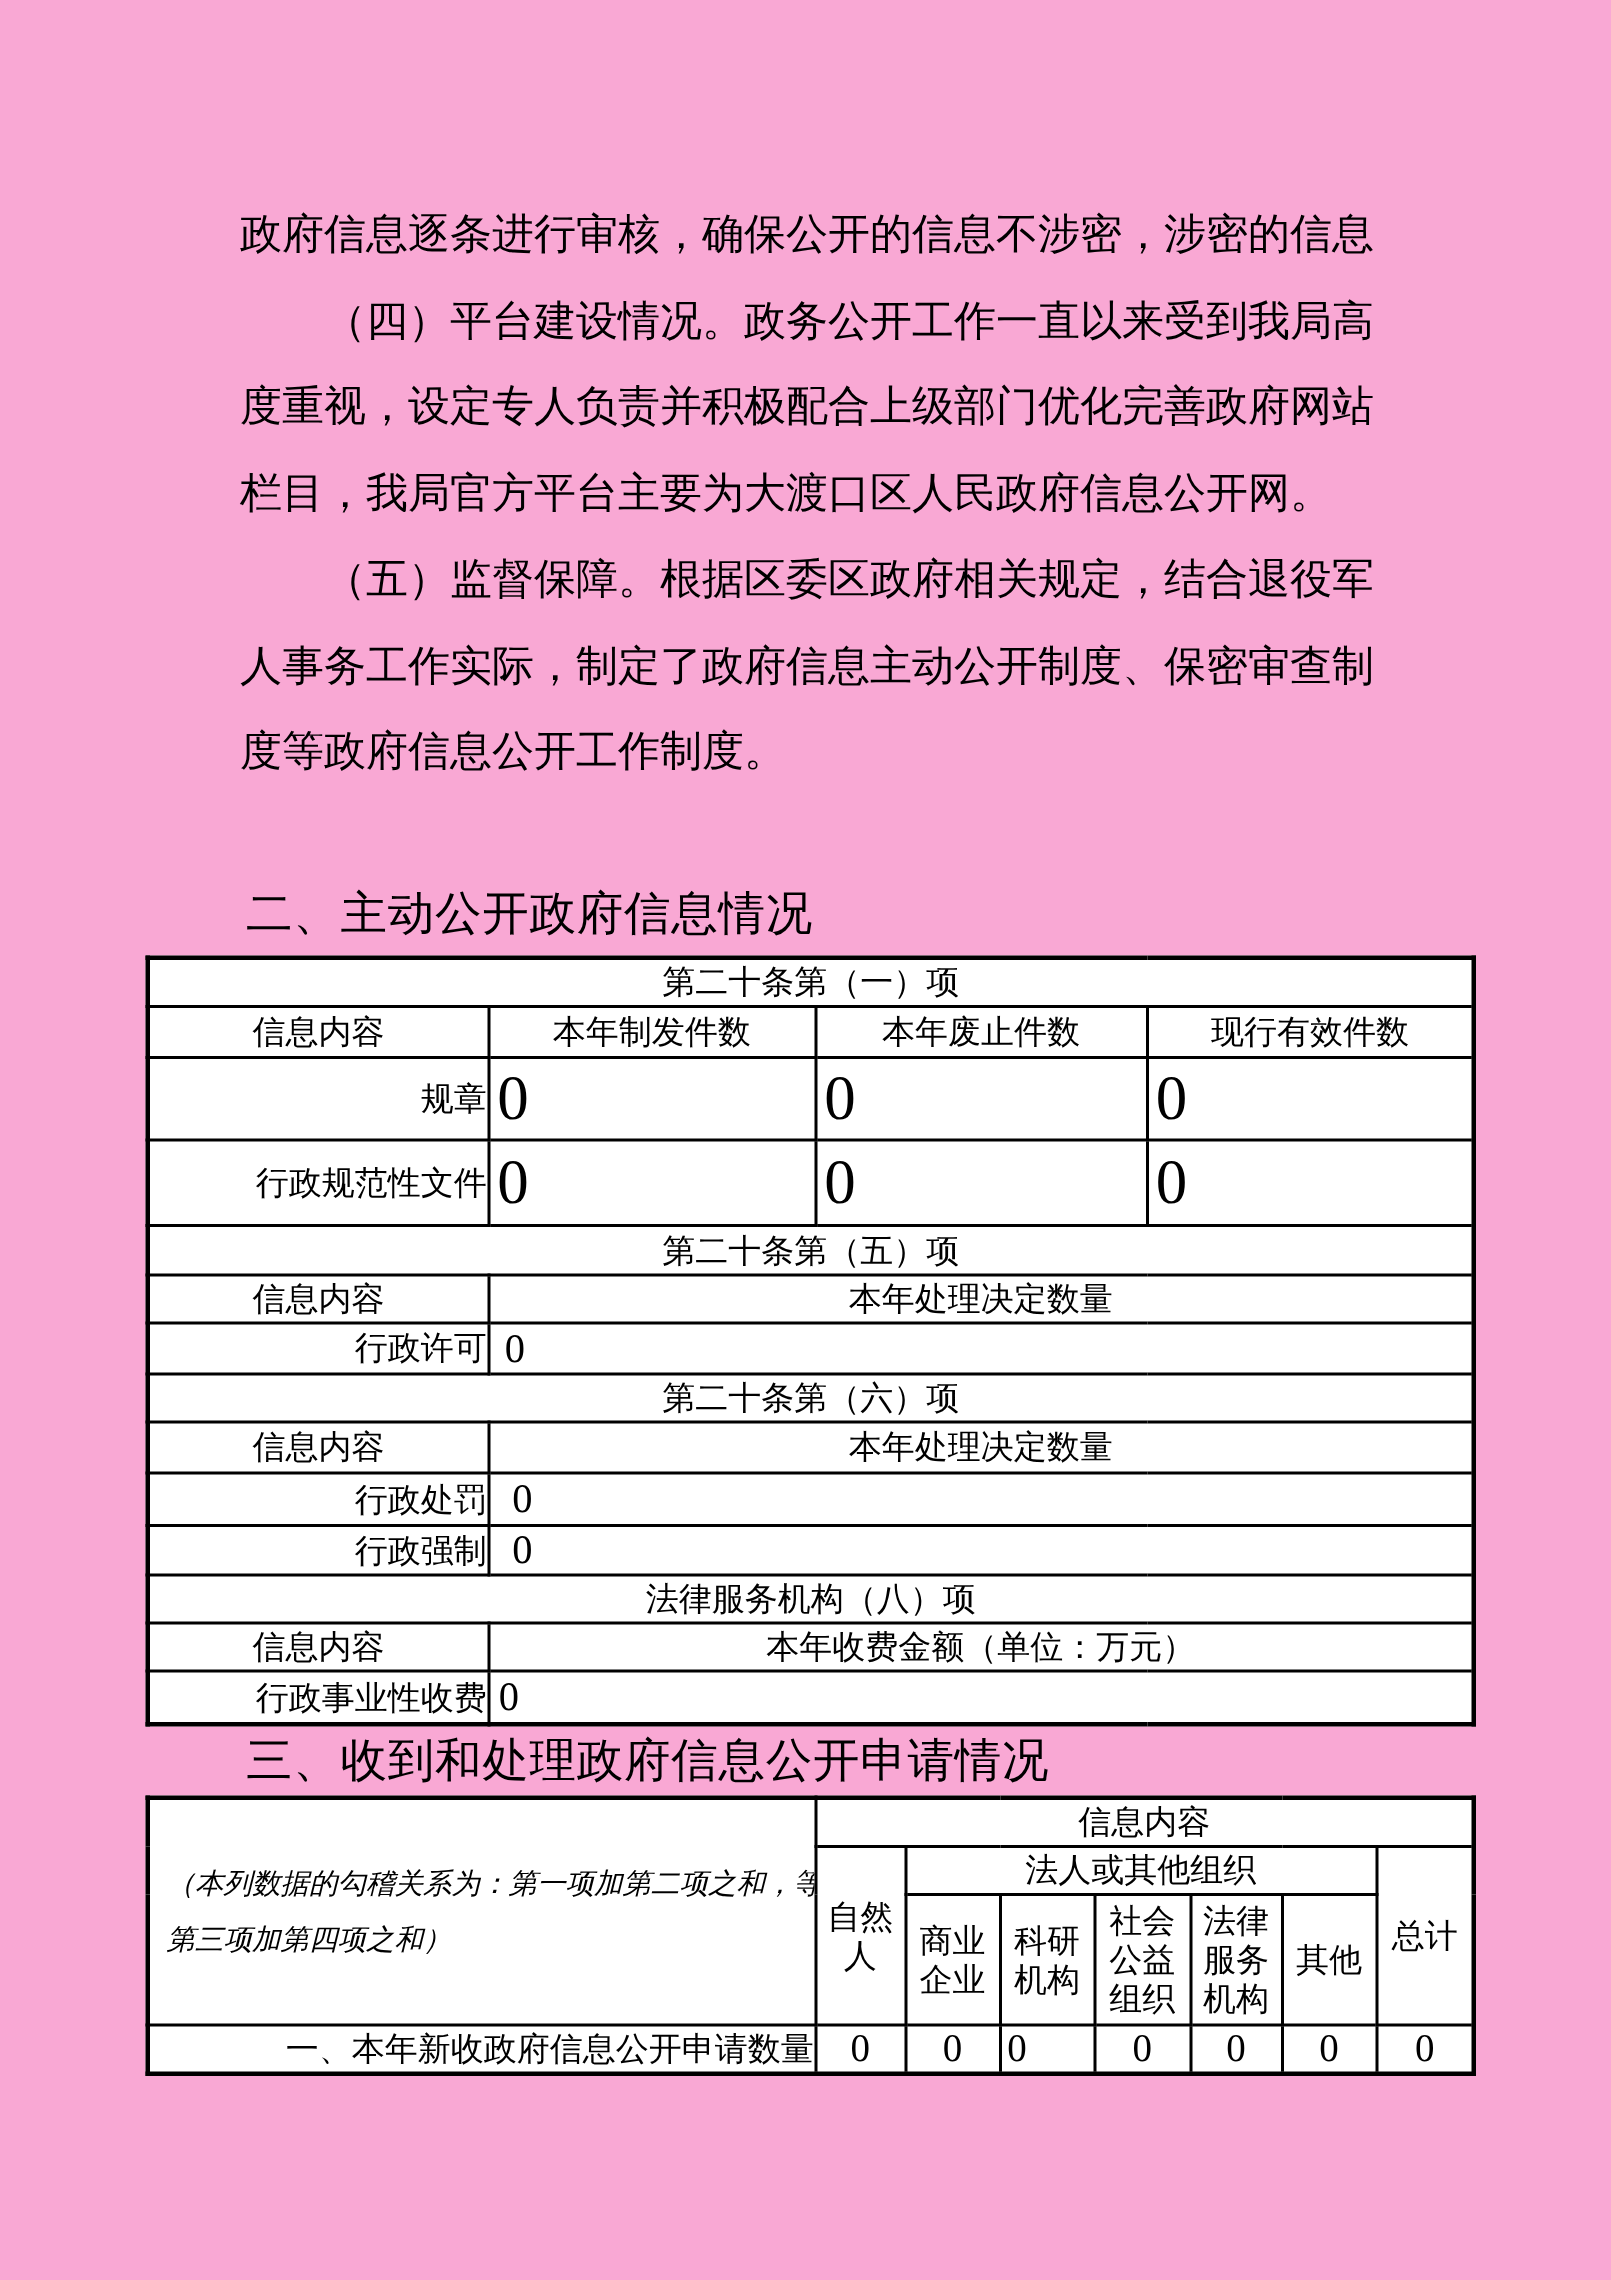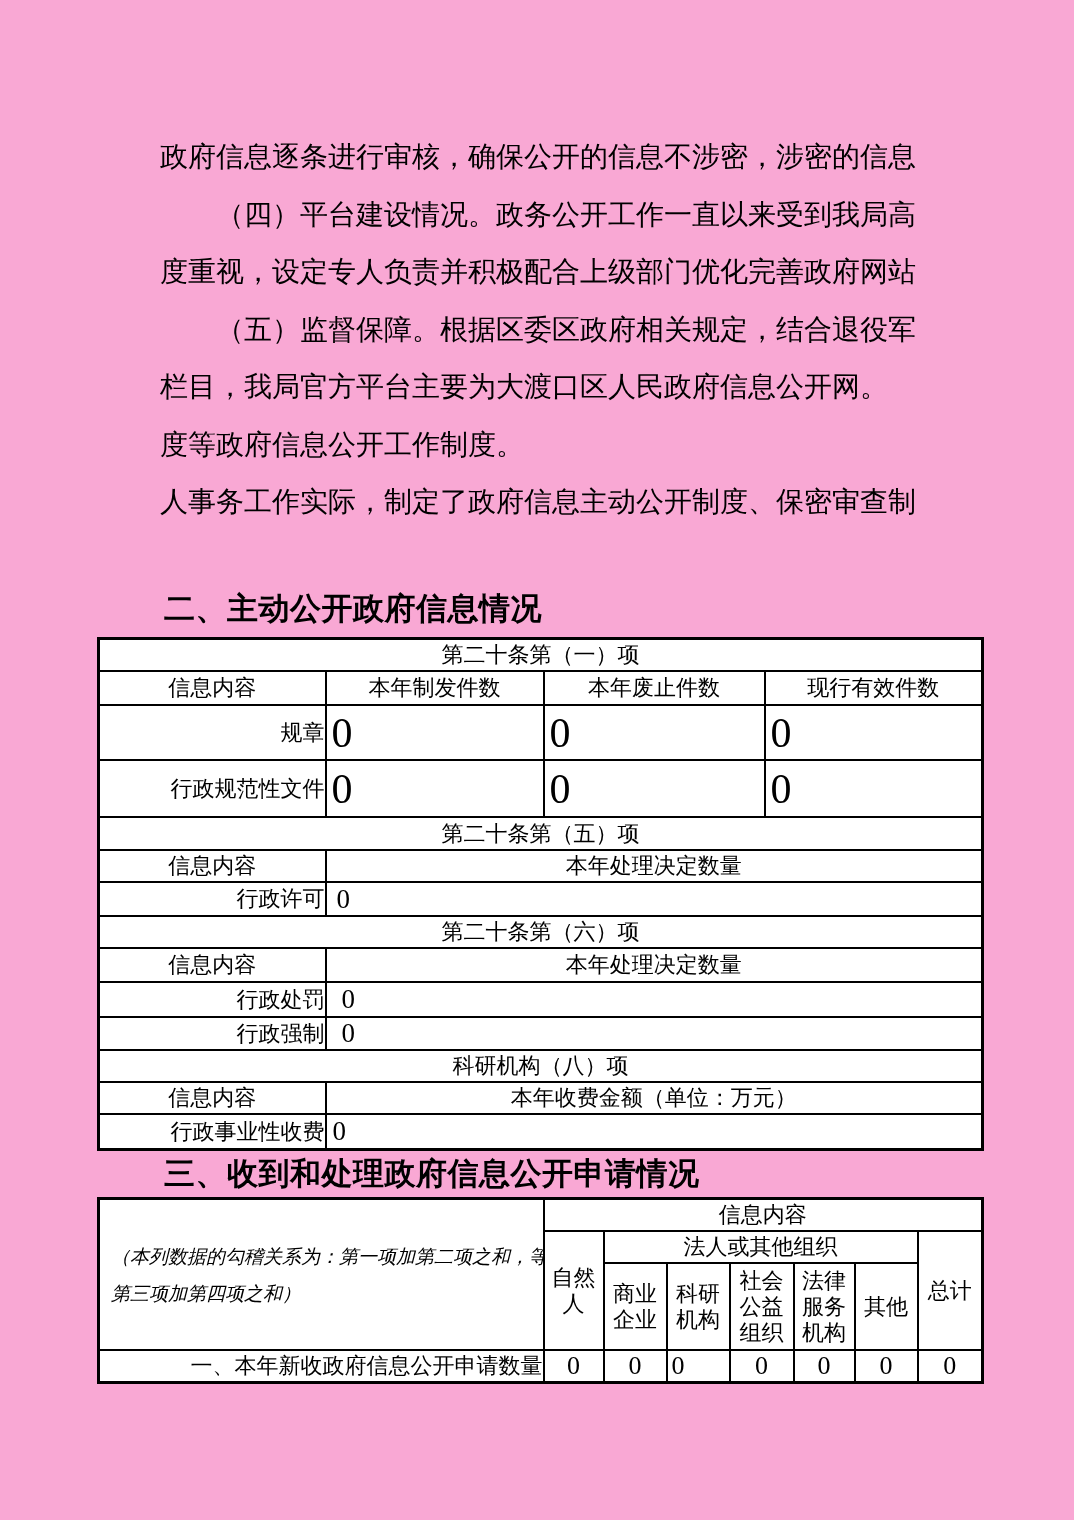--- a/index.html
+++ b/index.html
@@ -16,21 +16,21 @@
     position:absolute; left:160px; top:128px; width:790px;
     font-size:28px; line-height:57.5px;
   }
   .bodytext .line { white-space:nowrap; }
   .bodytext .indent { text-indent:56px; }
 
   
   .heading {
     position:absolute; left:164px;
     font-family:"Liberation Sans","DejaVu Sans",sans-serif;
-    font-weight:bold; font-size:31px; white-space:nowrap;
+    font-weight:normal; font-size:31px; white-space:nowrap;
     letter-spacing:0.5px;
   }
   .heading.h2 { top:588px; }
   .heading.h3 { top:1153px; }
 
   
   table {
     position:absolute; left:97px;
     border-collapse:collapse; table-layout:fixed;
     width:884px; background:#ffffff;
@@ -60,24 +60,24 @@
 </style>
 </head>
 <body>
 
 <div class="page">
 
   <div class="bodytext">
     <div class="line">政府信息逐条进行审核，确保公开的信息不涉密，涉密的信息</div>
     <div class="line indent">（四）平台建设情况。政务公开工作一直以来受到我局高</div>
     <div class="line">度重视，设定专人负责并积极配合上级部门优化完善政府网站</div>
+    <div class="line">栏目，我局官方平台主要为大渡口区人民政府信息公开网。</div>
     <div class="line indent">（五）监督保障。根据区委区政府相关规定，结合退役军</div>
-    <div class="line">栏目，我局官方平台主要为大渡口区人民政府信息公开网。</div>
+    <div class="line">人事务工作实际，制定了政府信息主动公开制度、保密审查制</div>
     <div class="line">度等政府信息公开工作制度。</div>
-    <div class="line">人事务工作实际，制定了政府信息主动公开制度、保密审查制</div>
   </div>
 
   <div class="heading h2">二、主动公开政府信息情况</div>
 
   <table class="t1">
     <colgroup>
       <col style="width:227px">
         <col style="width:218px">
         <col style="width:221px">
         <col style="width:218px">
@@ -124,21 +124,21 @@
     </tr>
     <tr>
       <td class="lbl" style="height:33px">行政处罚</td>
       <td colspan="3" class="z0" style="padding-left:15px">0</td>
     </tr>
     <tr>
       <td class="lbl" style="height:29px">行政强制</td>
       <td colspan="3" class="z0" style="padding-left:15px">0</td>
     </tr>
     <tr>
-      <td colspan="4" class="c" style="height:30px">科研机构（八）项</td>
+      <td colspan="4" class="c" style="height:30px">法律服务机构（八）项</td>
     </tr>
     <tr>
       <td class="c" style="height:30px">信息内容</td>
       <td colspan="3" class="c">本年收费金额（单位：万元）</td>
     </tr>
     <tr>
       <td class="lbl" style="height:33px">行政事业性收费</td>
       <td colspan="3" class="z0" style="padding-left:6px">0</td>
     </tr>
   </tbody>

